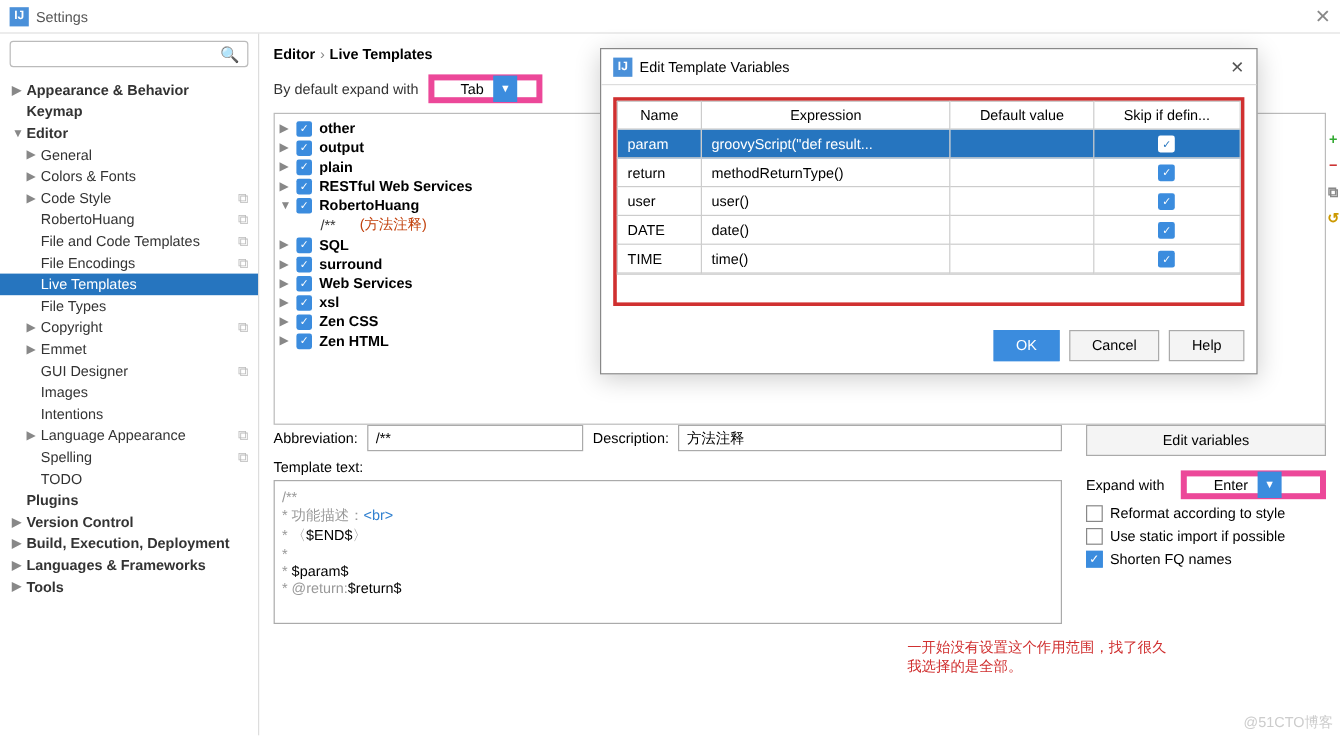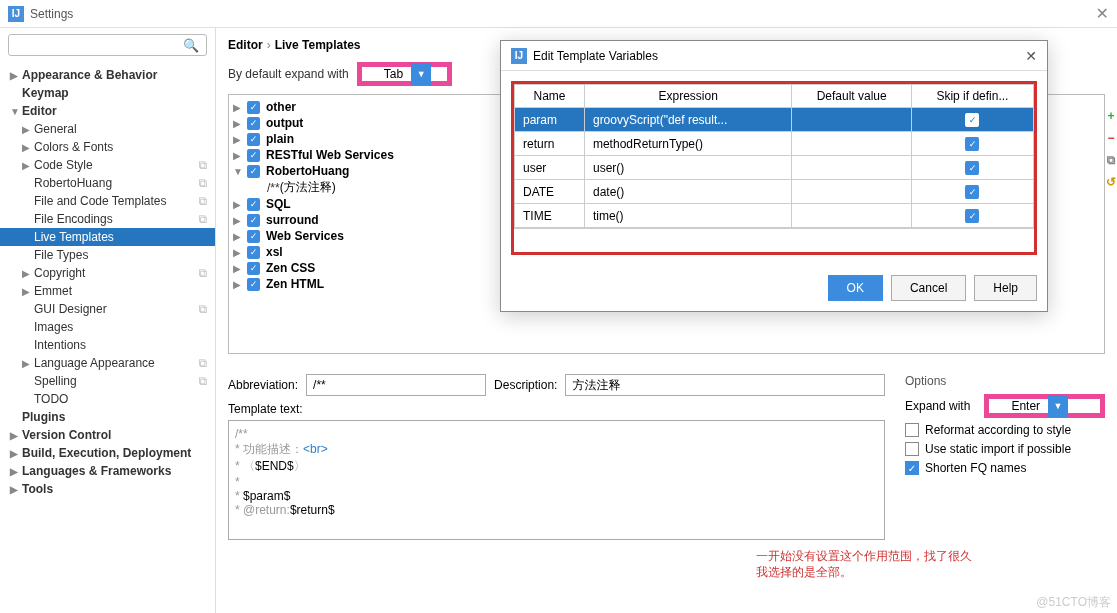--- a/index.html
+++ b/index.html
@@ -26,31 +26,31 @@
 .row { display:flex; align-items:center; margin-bottom:8px; }
 .label-u { color:#333; }
 .select { border:5px solid #ec4899; height:24px; display:flex; align-items:center; padding:0 22px; margin-left:8px; min-width:80px; }
 .select .btn { width:20px; height:22px; background:#3b8cde; margin-left:8px; margin-right:-6px; display:flex; align-items:center; justify-content:center; color:#fff; font-size:9px; }
 .template-list { border:1px solid #bbb; height:260px; overflow:auto; padding:4px 0; }
 .tl-item { display:flex; align-items:center; padding:1px 4px; }
 .tl-item .arrow { width:14px; color:#888; font-size:10px; }
 .tl-item .chk { width:13px; height:13px; background:#3b8cde; border-radius:2px; margin-right:6px; display:flex; align-items:center; justify-content:center; color:#fff; font-size:9px; }
 .tl-item .txt { font-weight:bold; }
 .tl-sub { padding-left:38px; display:flex; align-items:center; color:#333; }
-.tl-sub .gray { color:#000000; margin-left:0; }
+.tl-sub .gray { color:#c2410c; margin-left:20px; }
 .side-icons { position:absolute; right:-2px; top:80px; display:flex; flex-direction:column; gap:6px; }
 .side-icons span { width:16px; height:16px; display:flex; align-items:center; justify-content:center; font-weight:bold; }
-.bottom-area { display:flex; gap:20px; margin-top:20px; }
+.bottom-area { display:flex; gap:20px; margin-top:0; }
 .left-col { flex:1; }
 .fieldrow { display:flex; align-items:center; gap:8px; margin-bottom:6px; }
 .fieldrow input { border:1px solid #aaa; height:22px; padding:0 6px; }
 .template-text { border:1px solid #aaa; height:120px; padding:6px; font-family:Consolas,monospace; color:#999; overflow:hidden; position:relative; }
 .template-text .blue { color:#3080d0; }
 .template-text .pink { color:#000000; }
-.annotation { position:absolute; color:#d03030; left:540px; top:521px; font-size:13px; line-height:1.3; }
+.annotation { position:absolute; color:#d03030; left:540px; top:504px; font-size:13px; line-height:1.3; }
 .applicable { border:2px solid #d03030; padding:4px 6px; margin-top:2px; color:#333; }
 .applicable .link { color:#2675BF; cursor:pointer; }
 .right-col { width:200px; }
 .ev-btn { border:1px solid #aaa; background:#f4f4f4; width:100%; height:26px; margin-bottom:12px; cursor:pointer; }
 .options-box { }
 .options-box .hdr { color:#555; margin-bottom:6px; }
 .opt { display:flex; align-items:center; gap:6px; margin-bottom:5px; }
 .opt .chkbox { width:14px; height:14px; border:1px solid #888; display:flex; align-items:center; justify-content:center; font-size:10px; }
 .opt .chkbox.on { background:#3b8cde; border-color:#3b8cde; color:#fff; }
 .dialog { position:absolute; left:500px; top:40px; width:548px; background:#fff; border:1px solid #888; box-shadow:0 4px 20px rgba(0,0,0,0.2); }
@@ -287,22 +287,22 @@
         <div class="template-text" id="ttext">
             <div>/**</div>
             <div> * 功能描述：<span class="blue">&lt;br&gt;</span></div>
             <div> * 〈<span class="pink">$END$</span>〉</div>
             <div> *</div>
             <div> * <span class="pink">$param$</span></div>
             <div> * @return:<span class="pink">$return$</span></div>
           </div>
       </div>
       <div class="right-col">
+        <button class="ev-btn"><span>Edit variables</span></button>
         <div class="options-box">
-          <div class="hdr">Options</div>
           <div class="opt">
             <span>Expand with</span>
             <div class="select" style="flex:1">
                 <span>Enter</span>
                 <span class="btn">▼</span>
               </div>
           </div>
           <div class="opt">
               <span class="chkbox"></span>
               <span>Reformat according to style</span>

